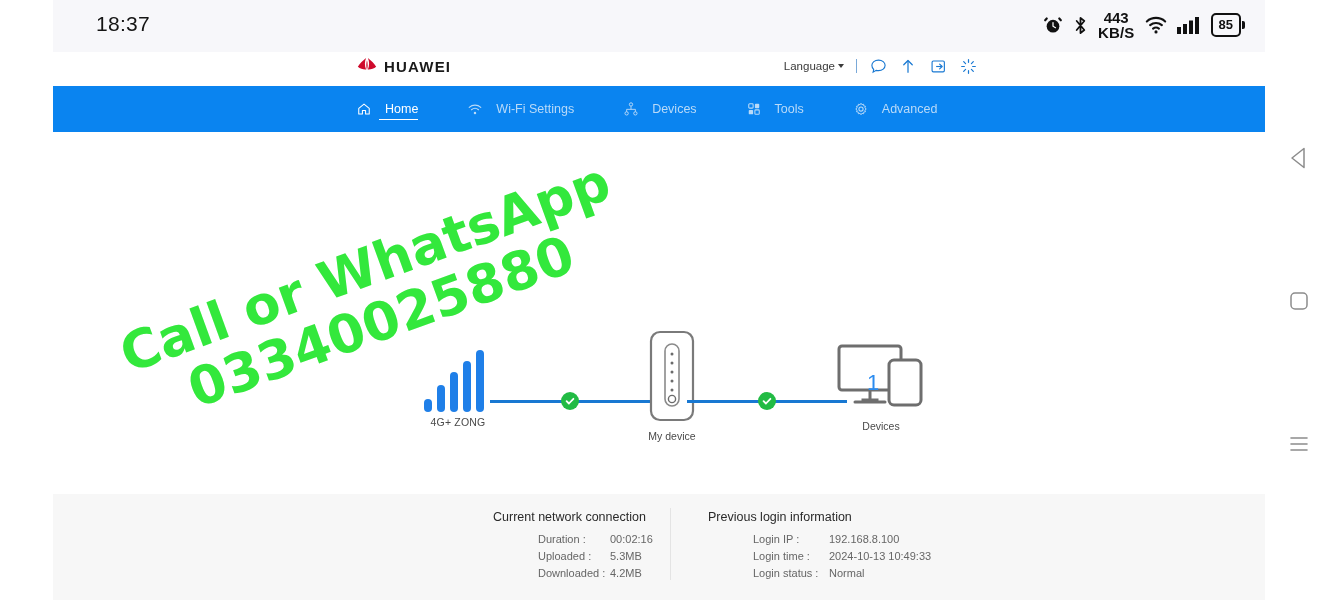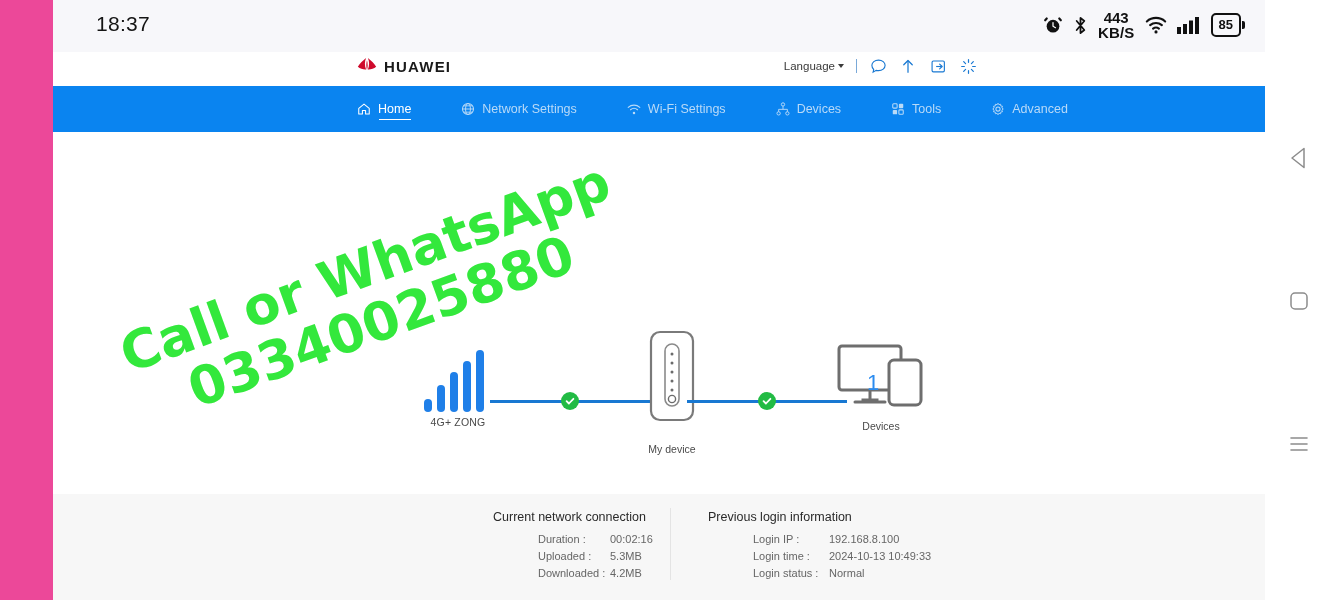--- a/index.html
+++ b/index.html
@@ -1,17 +1,17 @@
 <!DOCTYPE html>
 <html><head>
 <meta charset="utf-8">
 <style>
   html,body{margin:0;padding:0;background:#000;}
   body{width:1333px;height:600px;overflow:hidden;font-family:"Liberation Sans",sans-serif;}
-  #screen{position:relative;width:1333px;height:600px;background:#ec4899;}
+  #screen{position:relative;width:1333px;height:600px;background:#ffffff;}
 
   
   #phone{position:absolute;left:53px;top:0;width:1212px;height:600px;background:#ffffff;overflow:hidden;}
 
   
   #statusbar{position:relative;height:52px;background:#f7f7fa;display:flex;align-items:center;}
   #clock{position:absolute;left:43px;top:12px;font-size:21px;color:#141414;letter-spacing:.3px;}
   #sys-icons{position:absolute;right:20px;top:8px;display:flex;align-items:center;gap:10px;height:34px;}
   .sysicon{display:flex;align-items:center;justify-content:center;}
   #netspeed{display:flex;flex-direction:column;align-items:center;line-height:1;font-weight:bold;color:#111;}
@@ -26,21 +26,21 @@
   #logo{position:absolute;left:303px;top:4px;display:flex;align-items:center;gap:6px;}
   #logo .txt{font-size:15px;font-weight:bold;color:#1a1a1a;letter-spacing:1.2px;}
   #hdr-right{position:absolute;right:288px;top:5px;display:flex;align-items:center;gap:12px;color:#1878d2;}
   #lang{font-size:11.5px;color:#3b3b3b;display:flex;align-items:center;gap:3px;cursor:pointer;}
   .caret{width:0;height:0;border-left:3.5px solid transparent;border-right:3.5px solid transparent;border-top:4.5px solid #3b3b3b;display:inline-block;}
   #divider-v{width:1px;height:14px;background:#7aa9d8;}
   .hicon{width:18px;height:18px;display:flex;align-items:center;justify-content:center;cursor:pointer;}
 
   
   #nav{height:46px;background:#0a84f0;display:flex;align-items:center;padding-left:304px;box-sizing:border-box;}
-  .nav-item{display:flex;align-items:center;gap:7px;font-size:12.5px;color:#b9daf8;margin-right:50px;cursor:pointer;position:relative;height:46px;}
+  .nav-item{display:flex;align-items:center;gap:14px;font-size:12.5px;color:#b9daf8;margin-right:50px;cursor:pointer;position:relative;height:46px;}
   .nav-item.active{color:#ffffff;}
   .nav-item.active .nav-underline{position:absolute;left:22px;right:0;bottom:12px;height:1.5px;background:#fff;}
   .nav-ico{width:14px;height:14px;display:flex;align-items:center;justify-content:center;}
 
   
   #main{position:relative;height:348px;background:#fff;}
 
   #signal{position:absolute;left:355px;top:222px;width:100px;}
   #bars{display:flex;align-items:flex-end;gap:5px;height:58px;padding-left:16px;}
   .bar{width:8px;background:#1f7fe8;border-radius:4px;}
@@ -52,21 +52,21 @@
   .linkgrp .row{display:flex;align-items:center;gap:6px;white-space:nowrap;}
   .linkgrp .ico{width:11px;height:11px;display:flex;align-items:center;justify-content:center;}
   .linkline{position:relative;margin-top:16px;height:18px;}
   .linkline .wire{position:absolute;left:0;right:0;top:8px;height:3px;background:#1878d2;}
   .check{position:absolute;left:50%;top:0;transform:translateX(-50%);width:18px;height:18px;border-radius:50%;background:#22bb44;display:flex;align-items:center;justify-content:center;}
 
   #link1{left:437px;}
   #link2{left:634px;}
 
   #router{position:absolute;left:589px;top:198px;width:60px;text-align:center;}
-  #router .lbl{margin-top:15px;font-size:10.5px;color:#4a4a4a;}
+  #router .lbl{margin-top:2px;font-size:10.5px;color:#4a4a4a;}
 
   #devices{position:absolute;left:780px;top:210px;width:96px;text-align:center;}
   #devices .lbl{margin-top:4px;font-size:10.5px;color:#4a4a4a;}
   #devcount{position:absolute;left:34px;top:28px;font-size:22px;color:#2b8cf0;font-weight:300;}
 
   #mdbtn{position:absolute;left:510px;top:390px;width:212px;height:27px;border:1px solid #e2e2e2;border-radius:16px;background:#f7f7f7;display:flex;align-items:center;justify-content:center;font-size:11px;font-weight:bold;color:#13599b;cursor:pointer;box-sizing:border-box;}
 
   
   #footer{position:absolute;left:0;top:494px;width:1212px;height:106px;background:#f7f7f7;}
   .fcol{position:absolute;top:16px;font-size:11px;color:#555;}
@@ -198,31 +198,20 @@
       <div class="nav-item active">
         <span class="nav-ico">
           <svg width="14" height="14" viewBox="0 0 16 16">
             <path d="M2 7.2 L8 2.4 L14 7.2 L14 13.6 L9.8 13.6 L9.8 9.8 L6.2 9.8 L6.2 13.6 L2 13.6 Z" stroke="#fff" stroke-width="1.2" fill="none" stroke-linejoin="round"></path>
           </svg>
         </span>
         <span>Home</span>
         <span class="nav-underline"></span>
       </div>
 
-      <div class="nav-item">
-        <span class="nav-ico">
-          <svg width="14" height="14" viewBox="0 0 16 16">
-            <circle cx="8" cy="8" r="6.3" stroke="#b9daf8" stroke-width="1.2" fill="none"></circle>
-            <ellipse cx="8" cy="8" rx="2.8" ry="6.3" stroke="#b9daf8" stroke-width="1.1" fill="none"></ellipse>
-            <path d="M1.8 8 L14.2 8" stroke="#b9daf8" stroke-width="1.1"></path>
-            <path d="M3 4.4 L13 4.4 M3 11.6 L13 11.6" stroke="#b9daf8" stroke-width="1"></path>
-          </svg>
-        </span>
-        <span>Network Settings</span>
-      </div>
 
       <div class="nav-item">
         <span class="nav-ico">
           <svg width="15" height="13" viewBox="0 0 16 13">
             <path d="M1.4 4 A10 10 0 0 1 14.6 4" stroke="#b9daf8" stroke-width="1.3" fill="none" stroke-linecap="round"></path>
             <path d="M4 6.8 A6.2 6.2 0 0 1 12 6.8" stroke="#b9daf8" stroke-width="1.3" fill="none" stroke-linecap="round"></path>
             <circle cx="8" cy="10.5" r="1.4" fill="#b9daf8"></circle>
           </svg>
         </span>
         <span>Wi-Fi Settings</span>

